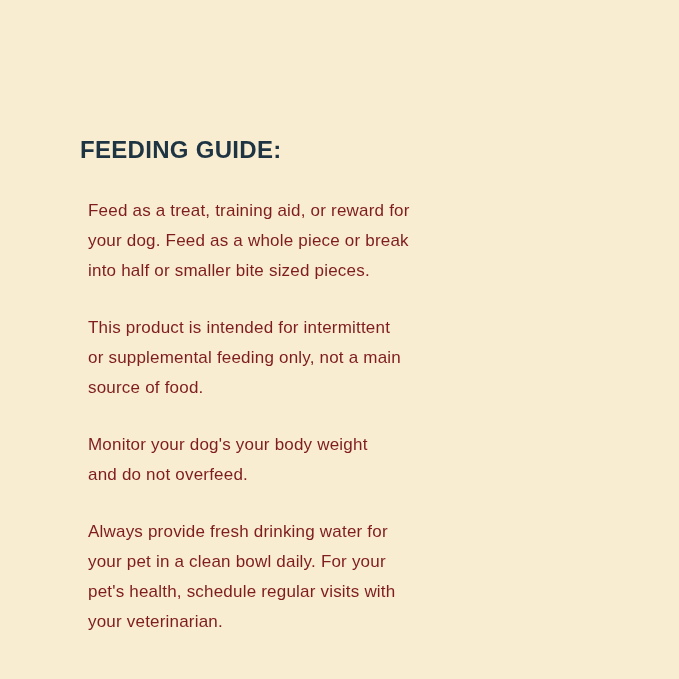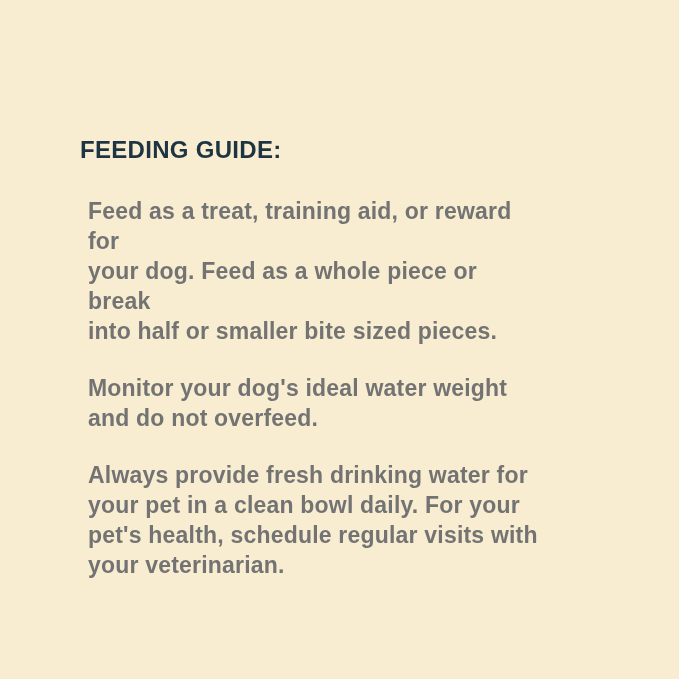--- a/index.html
+++ b/index.html
@@ -28,41 +28,44 @@
   }
   .heading {
     font-size: 24px;
     font-weight: bold;
     color: #1e3443;
     letter-spacing: 0.3px;
     line-height: 32px;
     margin-bottom: 6px;
   }
   .para {
-    font-size: 23px;
-    font-weight: 700;
-    color: #737373;
+    font-size: 17px;
+    font-weight: 400;
+    color: #7f1d1d;
     line-height: 30px;
     letter-spacing: 0.2px;
     white-space: pre-line;
     margin-bottom: 11px;
   }
   .para:last-child { margin-bottom: 16px; }
 </style>
 </head>
 <body>
 
 <div class="panel">
   <div class="text-block">
     <div class="heading">FEEDING GUIDE:</div>
     <div id="paragraphs">
         <p class="para">Feed as a treat, training aid, or reward for
 your dog. Feed as a whole piece or break
 into half or smaller bite sized pieces.</p>
-        <p class="para">Monitor your dog's ideal water weight
+        <p class="para">This product is intended for intermittent
+or supplemental feeding only, not a main
+source of food.</p>
+        <p class="para">Monitor your dog's your body weight
 and do not overfeed.</p>
         <p class="para">Always provide fresh drinking water for
 your pet in a clean bowl daily. For your
 pet's health, schedule regular visits with
 your veterinarian.</p>
       </div>
   </div>
 </div>
 
 </body></html>

